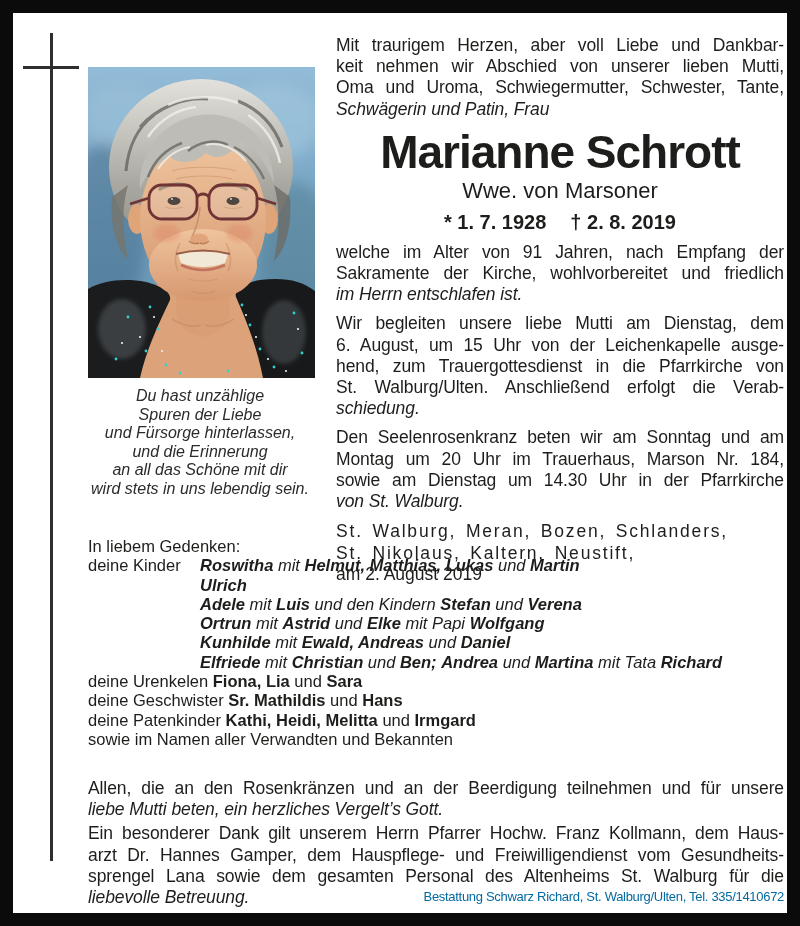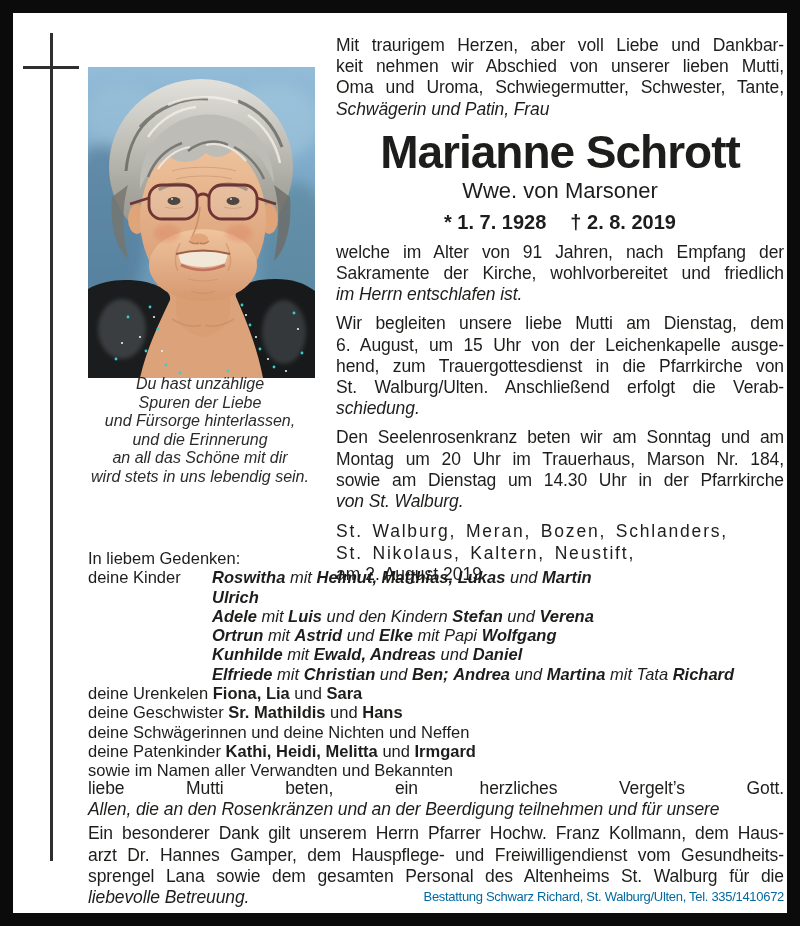--- a/index.html
+++ b/index.html
@@ -10,38 +10,38 @@
     margin:0 auto;
   }
   .abs{position:absolute;}
   
   .cross-v{left:37px;top:20px;width:3px;height:828px;background:#2e2e2e;}
   .cross-h{left:10px;top:53px;width:56px;height:3px;background:#2e2e2e;}
   
   .photo{left:75px;top:54px;width:227px;height:311px;}
   .photo svg{display:block;}
   
-  .poem{left:53px;top:362px;width:268px;font-style:italic;font-size:16px;line-height:18.6px;color:#2b2b2b;text-align:center;}
+  .poem{left:53px;top:374px;width:268px;font-style:italic;font-size:16px;line-height:18.6px;color:#2b2b2b;text-align:center;}
   
   .rightcol{left:323px;top:22px;width:448px;}
   .para{font-size:17.5px;line-height:21.2px;letter-spacing:-0.1px;}
   .para .ln{white-space:nowrap;text-align:justify;text-align-last:justify;}
   .para .ln:last-child{text-align-last:left;font-style:italic;}
   .mt8{margin-top:8px;}
   .name{margin-top:8px;text-align:center;font-weight:bold;font-size:46px;line-height:48px;letter-spacing:-1px;}
   .subname{text-align:center;font-weight:normal;font-size:22px;line-height:30px;}
   .dates{margin-top:4px;text-align:center;font-weight:bold;font-size:20px;line-height:24px;margin-bottom:6px;text-decoration:underline;}
   .dates span{display:inline-block;margin:0 12px;}
   .places{margin-top:9px;font-size:17.5px;line-height:21.5px;}
   .places .ln{letter-spacing:1.8px;word-spacing:3px;white-space:nowrap;}
   .place-date{font-size:17.5px;line-height:21.5px;}
   
-  .gedenken{left:75px;top:536px;width:698px;font-size:16.5px;line-height:19.3px;}
+  .gedenken{left:75px;top:524px;width:698px;font-size:16.5px;line-height:19.3px;}
   .gedenken b{font-weight:bold;}
-  .kinder{display:flex;gap:12px;}
+  .kinder{display:flex;}
   .kinder-label{width:112px;flex:0 0 112px;}
   .kinder-lines{flex:1;font-style:italic;}
   .rln{white-space:nowrap;}
   
   .thanks{left:75px;top:765px;width:696px;}
   .thanks .para + .para{margin-top:3px;}
   
   .footer{left:75px;top:876px;width:696px;text-align:right;font-size:13px;letter-spacing:-0.3px;color:#0369a1;}
 </style>
 </head>
@@ -252,30 +252,29 @@
           <div class="rln"><b>Ulrich</b></div>
           <div class="rln"><b>Adele</b><span> mit </span><b>Luis</b><span> und den Kindern </span><b>Stefan</b><span> und </span><b>Verena</b></div>
           <div class="rln"><b>Ortrun</b><span> mit </span><b>Astrid</b><span> und </span><b>Elke</b><span> mit Papi </span><b>Wolfgang</b></div>
           <div class="rln"><b>Kunhilde</b><span> mit </span><b>Ewald, Andreas</b><span> und </span><b>Daniel</b></div>
           <div class="rln"><b>Elfriede</b><span> mit </span><b>Christian</b><span> und </span><b>Ben;</b><span> </span><b>Andrea</b><span> und </span><b>Martina</b><span> mit Tata </span><b>Richard</b></div>
         </div>
     </div>
     <div>
         <div class="rln"><span>deine Urenkelen </span><b>Fiona, Lia</b><span> und </span><b>Sara</b></div>
         <div class="rln"><span>deine Geschwister </span><b>Sr. Mathildis</b><span> und </span><b>Hans</b></div>
-        <div class="rln"><span>deine Schwägerinnen und deine Nichten und Neffen</span></div>
         <div class="rln"><span>deine Patenkinder </span><b>Kathi, Heidi, Melitta</b><span> und </span><b>Irmgard</b></div>
         <div class="rln"><span>sowie im Namen aller Verwandten und Bekannten</span></div>
       </div>
   </div>
 
   <div class="abs thanks">
     <div class="para">
+        <div class="ln">Allen, die an den Rosenkränzen und an der Beerdigung teilnehmen und für unsere</div>
         <div class="ln">liebe Mutti beten, ein herzliches Vergelt’s Gott.</div>
-        <div class="ln">Allen, die an den Rosenkränzen und an der Beerdigung teilnehmen und für unsere</div>
       </div>
     <div class="para">
         <div class="ln">Ein besonderer Dank gilt unserem Herrn Pfarrer Hochw. Franz Kollmann, dem Haus-</div>
         <div class="ln">arzt Dr. Hannes Gamper, dem Hauspflege- und Freiwilligendienst vom Gesundheits-</div>
         <div class="ln">sprengel Lana sowie dem gesamten Personal des Altenheims St. Walburg für die</div>
         <div class="ln">liebevolle Betreuung.</div>
       </div>
   </div>
 
   <div class="abs footer">Bestattung Schwarz Richard, St. Walburg/Ulten, Tel. 335/1410672</div>

